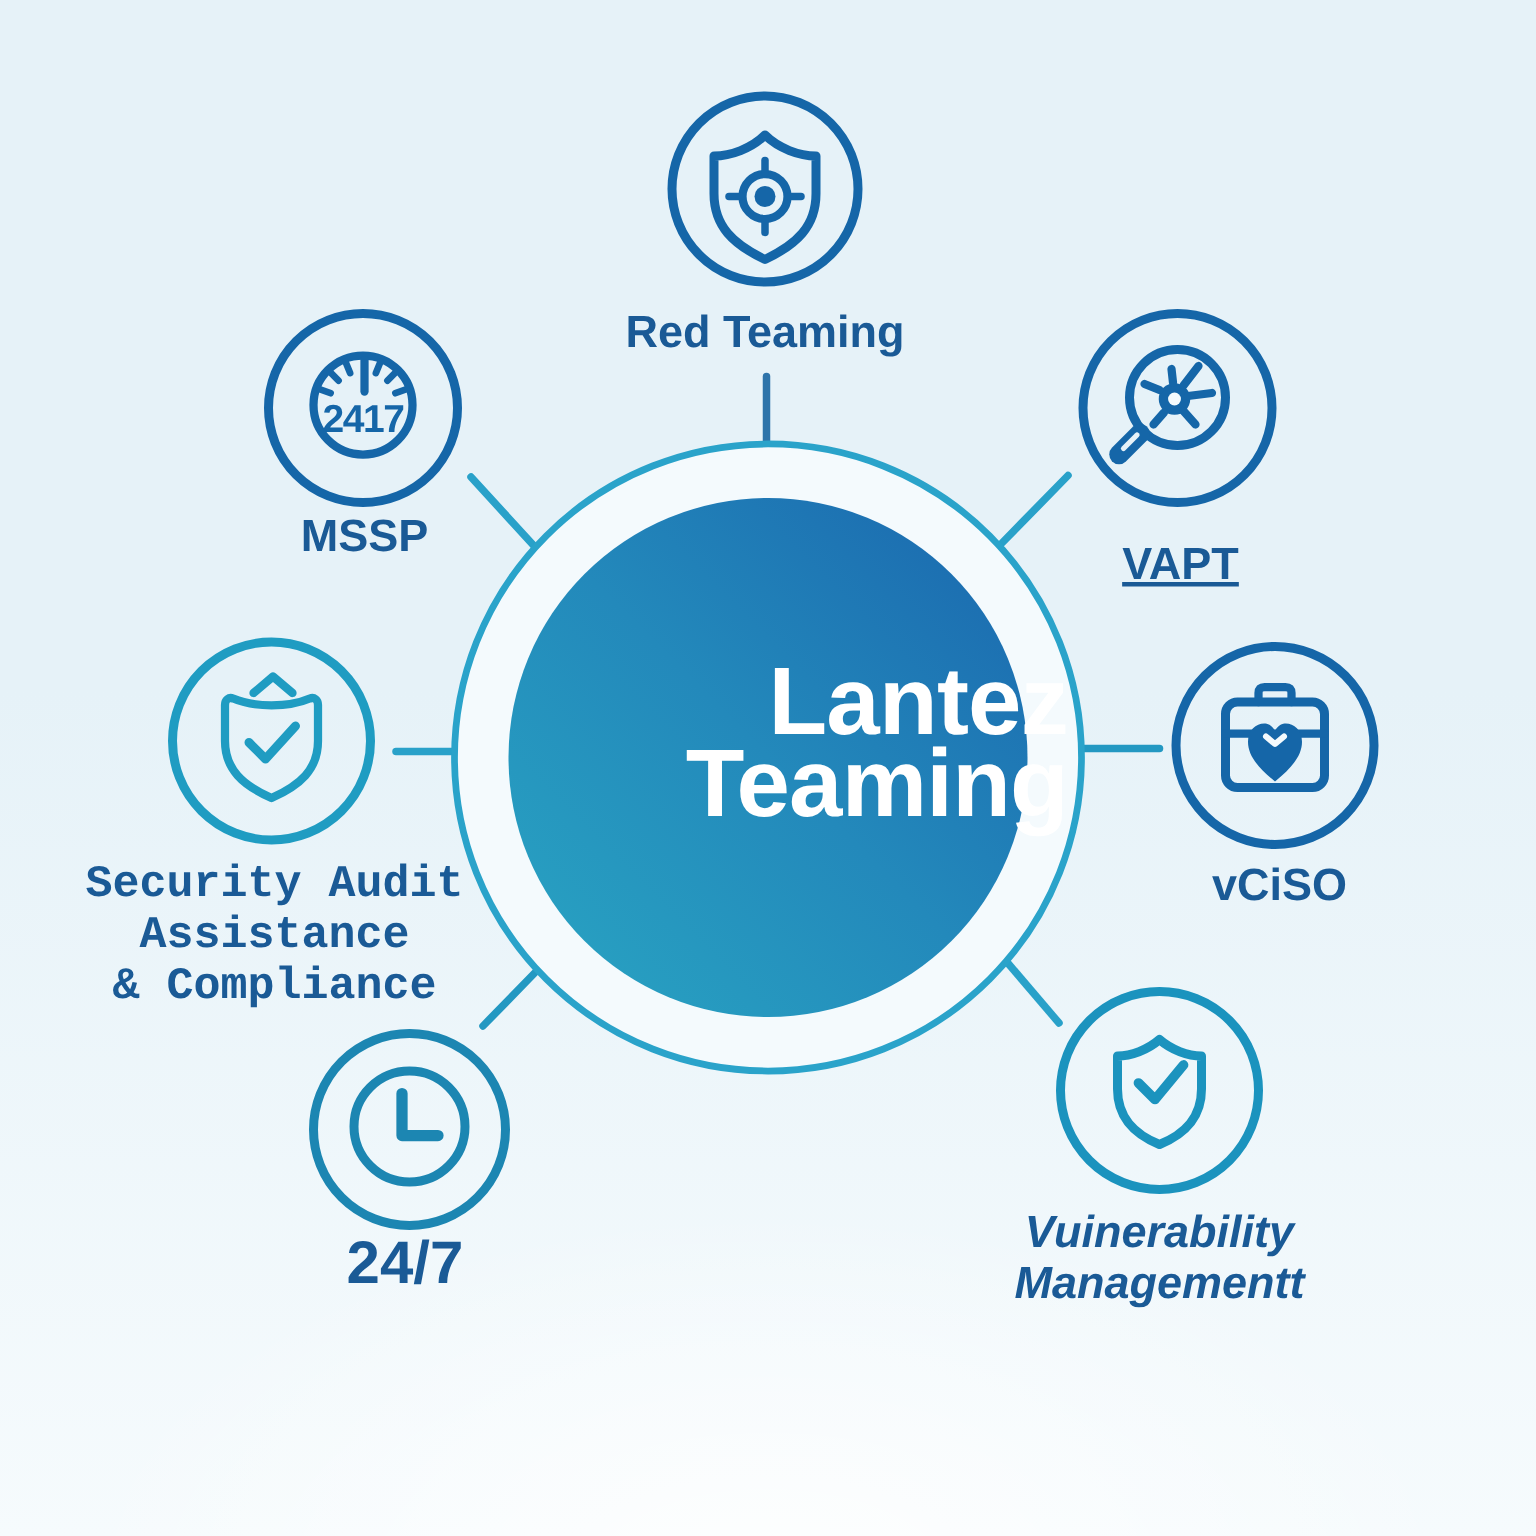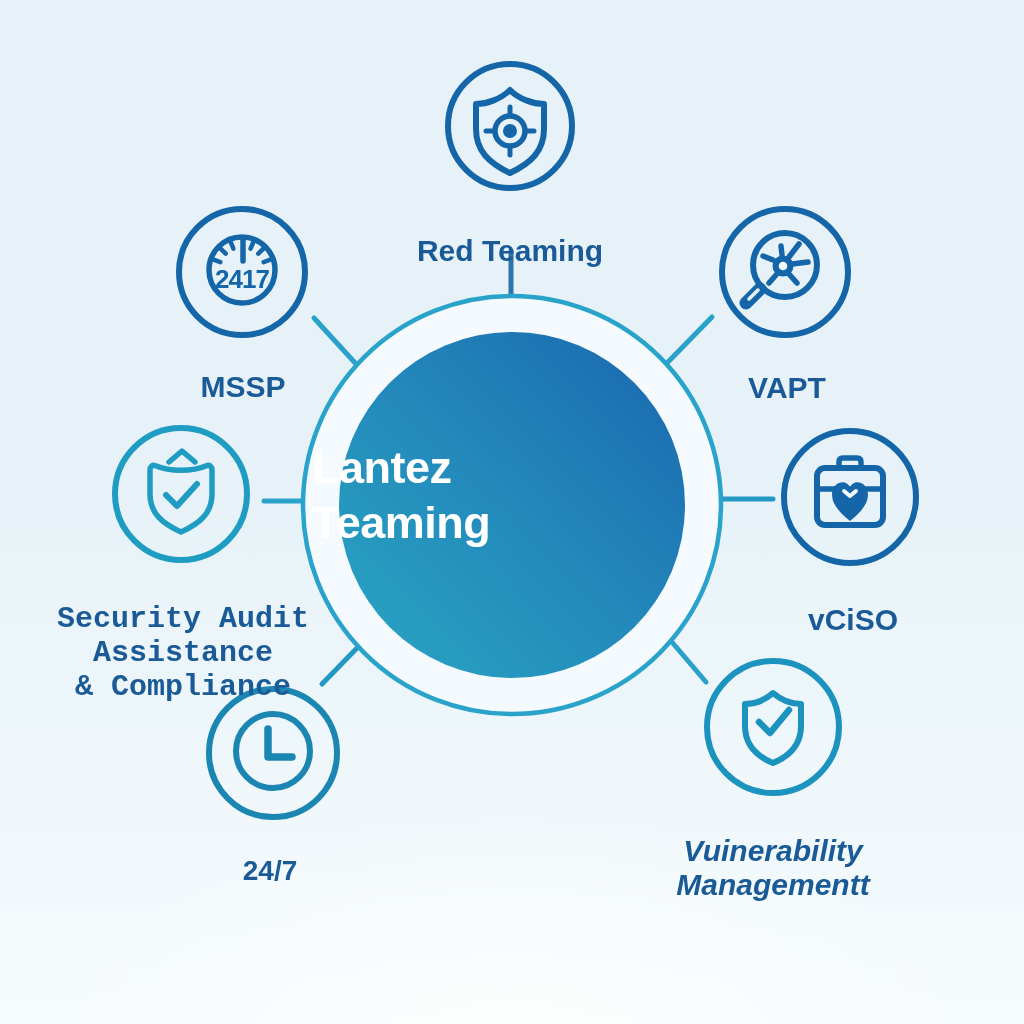--- a/index.html
+++ b/index.html
@@ -25,35 +25,35 @@
   .l-cyan{stroke:var(--line-cyan);}
 
   .bottom-glow{
     position:absolute;left:0;bottom:0;width:1024px;height:240px;
     background:radial-gradient(ellipse at 50% 115%, rgba(255,255,255,.85) 0%, rgba(255,255,255,0) 65%);
     pointer-events:none;
   }
 
   .node-label{
     position:absolute;text-align:center;font-weight:bold;
-    color:var(--label-color);font-size:30px;line-height:33px;white-space:nowrap;margin-top:29px;
+    color:var(--label-color);font-size:30px;line-height:33px;white-space:nowrap;
   }
   .node-label span{display:block;}
   .lbl-red{left:335px;top:205px;width:350px;}
   .lbl-mssp{left:143px;top:341px;width:200px;}
-  .lbl-vapt{left:687px;top:342px;width:200px;}
+  .lbl-vapt{left:687px;top:360px;width:200px;text-decoration:underline;}
   .lbl-vciso{left:753px;top:574px;width:200px;}
   .lbl-audit{left:23px;top:573px;width:320px;line-height:34px;font-family:Liberation Mono, monospace;}
-  .lbl-247{left:170px;top:825px;width:200px;font-size:28px;line-height:34px;}
+  .lbl-247{left:170px;top:825px;width:200px;font-size:40px;line-height:34px;}
   .lbl-vuln{left:613px;top:805px;width:320px;line-height:34px;font-style:italic;}
 
   .center-title{
     position:absolute;left:312px;top:440px;width:400px;
-    text-align:left;color:var(--center-text-color);
-    font-size:45px;line-height:55px;font-weight:bold;letter-spacing:-0.5px;
+    text-align:right;color:var(--center-text-color);
+    font-size:64px;line-height:55px;font-weight:bold;letter-spacing:-0.5px;
   }
   .center-title span{display:block;}
 </style>
 </head>
 <body>
 
 <div class="stage">
 
   <svg width="1024" height="1024" viewBox="0 0 1024 1024">
     <defs>

